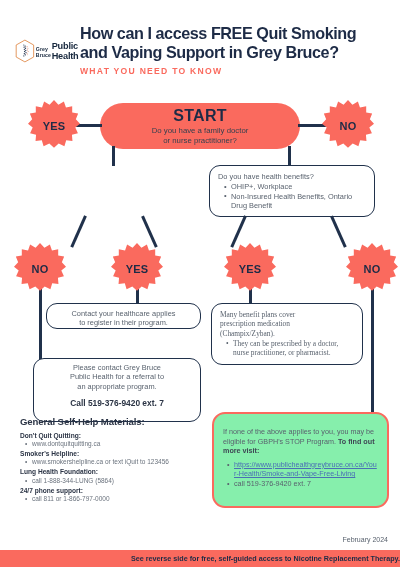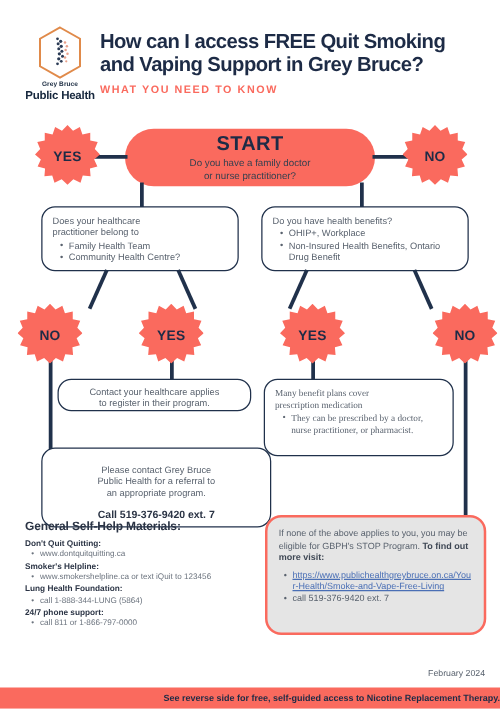--- a/index.html
+++ b/index.html
@@ -7,21 +7,21 @@
     width: 400px; height: 567px;
     background: #ffffff;
     font-family: "Liberation Sans", sans-serif;
     overflow: hidden;
   }
   #page { position: relative; width: 400px; height: 567px; background: #fff; }
 
   
   #header { position: absolute; left: 0; top: 0; width: 400px; height: 90px; }
   #logo-wrap { position: absolute; left: 14px; top: 20px; width: 68px; height: 62px;
-               display: flex; flex-direction: column; align-items: center; }
+               display: flex; flex-direction: row; align-items: center; }
   #logo-mark { width: 40px; height: 44px; }
   #logo-line1 { font-size: 5.2px; font-weight: bold; color: #16273d; letter-spacing: .1px;
                 margin-top: 1px; }
   #logo-line2 { font-size: 9.2px; font-weight: bold; color: #16273d; letter-spacing: -.2px;
                 margin-top: 0px; }
 
   #title-block { position: absolute; left: 80px; top: 24px; width: 300px; }
   .title-line { font-size: 16.2px; font-weight: bold; color: #1d2b46; line-height: 18.5px;
                 letter-spacing: -.45px; }
   #subtitle { font-size: 8.6px; font-weight: bold; color: #fa6a5e; letter-spacing: 1.25px;
@@ -63,22 +63,22 @@
       100% 45.5%, 91% 53%, 96% 64%, 84.5% 67%, 85.5% 79%, 73.5% 77.5%, 70% 89%,
       59% 83.5%, 50% 92%, 41% 83.5%, 30% 89%, 26.5% 77.5%, 14.5% 79%, 15.5% 67%,
       4% 64%, 9% 53%, 0% 45.5%, 8% 37%, 3.5% 26%, 15% 24%, 15% 12%, 27% 14.5%,
       31% 3%, 41.5% 9%);
     z-index: 5;
   }
 
   
   #stop-box {
     position: absolute; left: 212px; top: 412px; width: 177px; height: 96px;
-    border: 2.4px solid #fa6a5e; border-radius: 13px; background: #e5e5e5;
-    padding: 8px 9px; color: #59626e; font-size: 7.2px; line-height: 9.6px;
+    border: 2.4px solid #fa6a5e; border-radius: 13px; background: #86efac;
+    padding: 13px 9px; color: #59626e; font-size: 7.2px; line-height: 9.6px;
   }
   #stop-box b { color: #3e4754; }
   #stop-box ul { list-style: none; margin: 4px 0 0 4px; }
   #stop-box li { position: relative; padding-left: 7px; line-height: 9.4px; }
   #stop-box li:before { content: "\2022"; position: absolute; left: 0; color: #59626e; }
   .link { color: #4a6fb5; text-decoration: underline; word-break: break-all; }
 
   
   #selfhelp { position: absolute; left: 20px; top: 416px; width: 190px; }
   #selfhelp-title { font-size: 9.6px; font-weight: bold; color: #2b3445; letter-spacing: -.1px; }
@@ -146,28 +146,20 @@
 
   <div class="line hline" style="left:72px; top:124px; width:30px;"></div>
   <div class="line hline" style="left:298px; top:124px; width:30px;"></div>
 
   <div class="badge" style="left:28px; top:100px;">YES</div>
   <div class="badge" style="left:322px; top:100px;">NO</div>
 
   <div class="line vline" style="left:112px; top:146px; height:20px;"></div>
   <div class="line vline" style="left:288px; top:146px; height:20px;"></div>
 
-  <div class="node" style="left:33px; top:165px; width:158px; height:52px;">
-    <div>Does your healthcare</div>
-    <div>practitioner belong to</div>
-    <ul>
-      <li>Family Health Team</li>
-      <li>Community Health Centre?</li>
-    </ul>
-  </div>
 
   <div class="node" style="left:209px; top:165px; width:166px; height:52px;">
     <div>Do you have health benefits?</div>
     <ul>
       <li>OHIP+, Workplace</li>
       <li>Non-Insured Health Benefits, Ontario Drug Benefit</li>
     </ul>
   </div>
 
   <div class="diag" style="left:84px; top:216px; height:34px; transform: rotate(24deg);"></div>
@@ -186,26 +178,27 @@
   <div class="line vline" style="left:370.5px; top:288px; height:125px;"></div>
 
   <div class="node center" style="left:46px; top:303px; width:155px; height:26px; padding-top:5px;">
     <div>Contact your healthcare applies</div>
     <div>to register in their program.</div>
   </div>
 
   <div class="node" style="left:211px; top:303px; width:152px; height:62px;font-family:Liberation Serif, serif;">
     <div>Many benefit plans cover</div>
     <div>prescription medication</div>
+    <div>(Champix/Zyban).</div>
     <ul>
       <li>They can be prescribed by a doctor, nurse practitioner, or pharmacist.</li>
     </ul>
   </div>
 
-  <div class="node center" style="left:33px; top:358px; width:184px; height:64px; padding-top:12px;">
+  <div class="node center" style="left:33px; top:358px; width:168px; height:64px; padding-top:4px;">
     <div>Please contact Grey Bruce</div>
     <div>Public Health for a referral to</div>
     <div>an appropriate program.</div>
     <div style="font-size:8.4px; font-weight:bold; color:#2b3445; margin-top:8px;">Call 519-376-9420 ext. 7</div>
   </div>
 
   <div id="stop-box">
     <span>If none of the above applies to you, you may be eligible for GBPH's STOP Program. </span><b>To find out more visit:</b>
     <ul>
       <li><span class="link">https://www.publichealthgreybruce.on.ca/Your-Health/Smoke-and-Vape-Free-Living</span></li>

